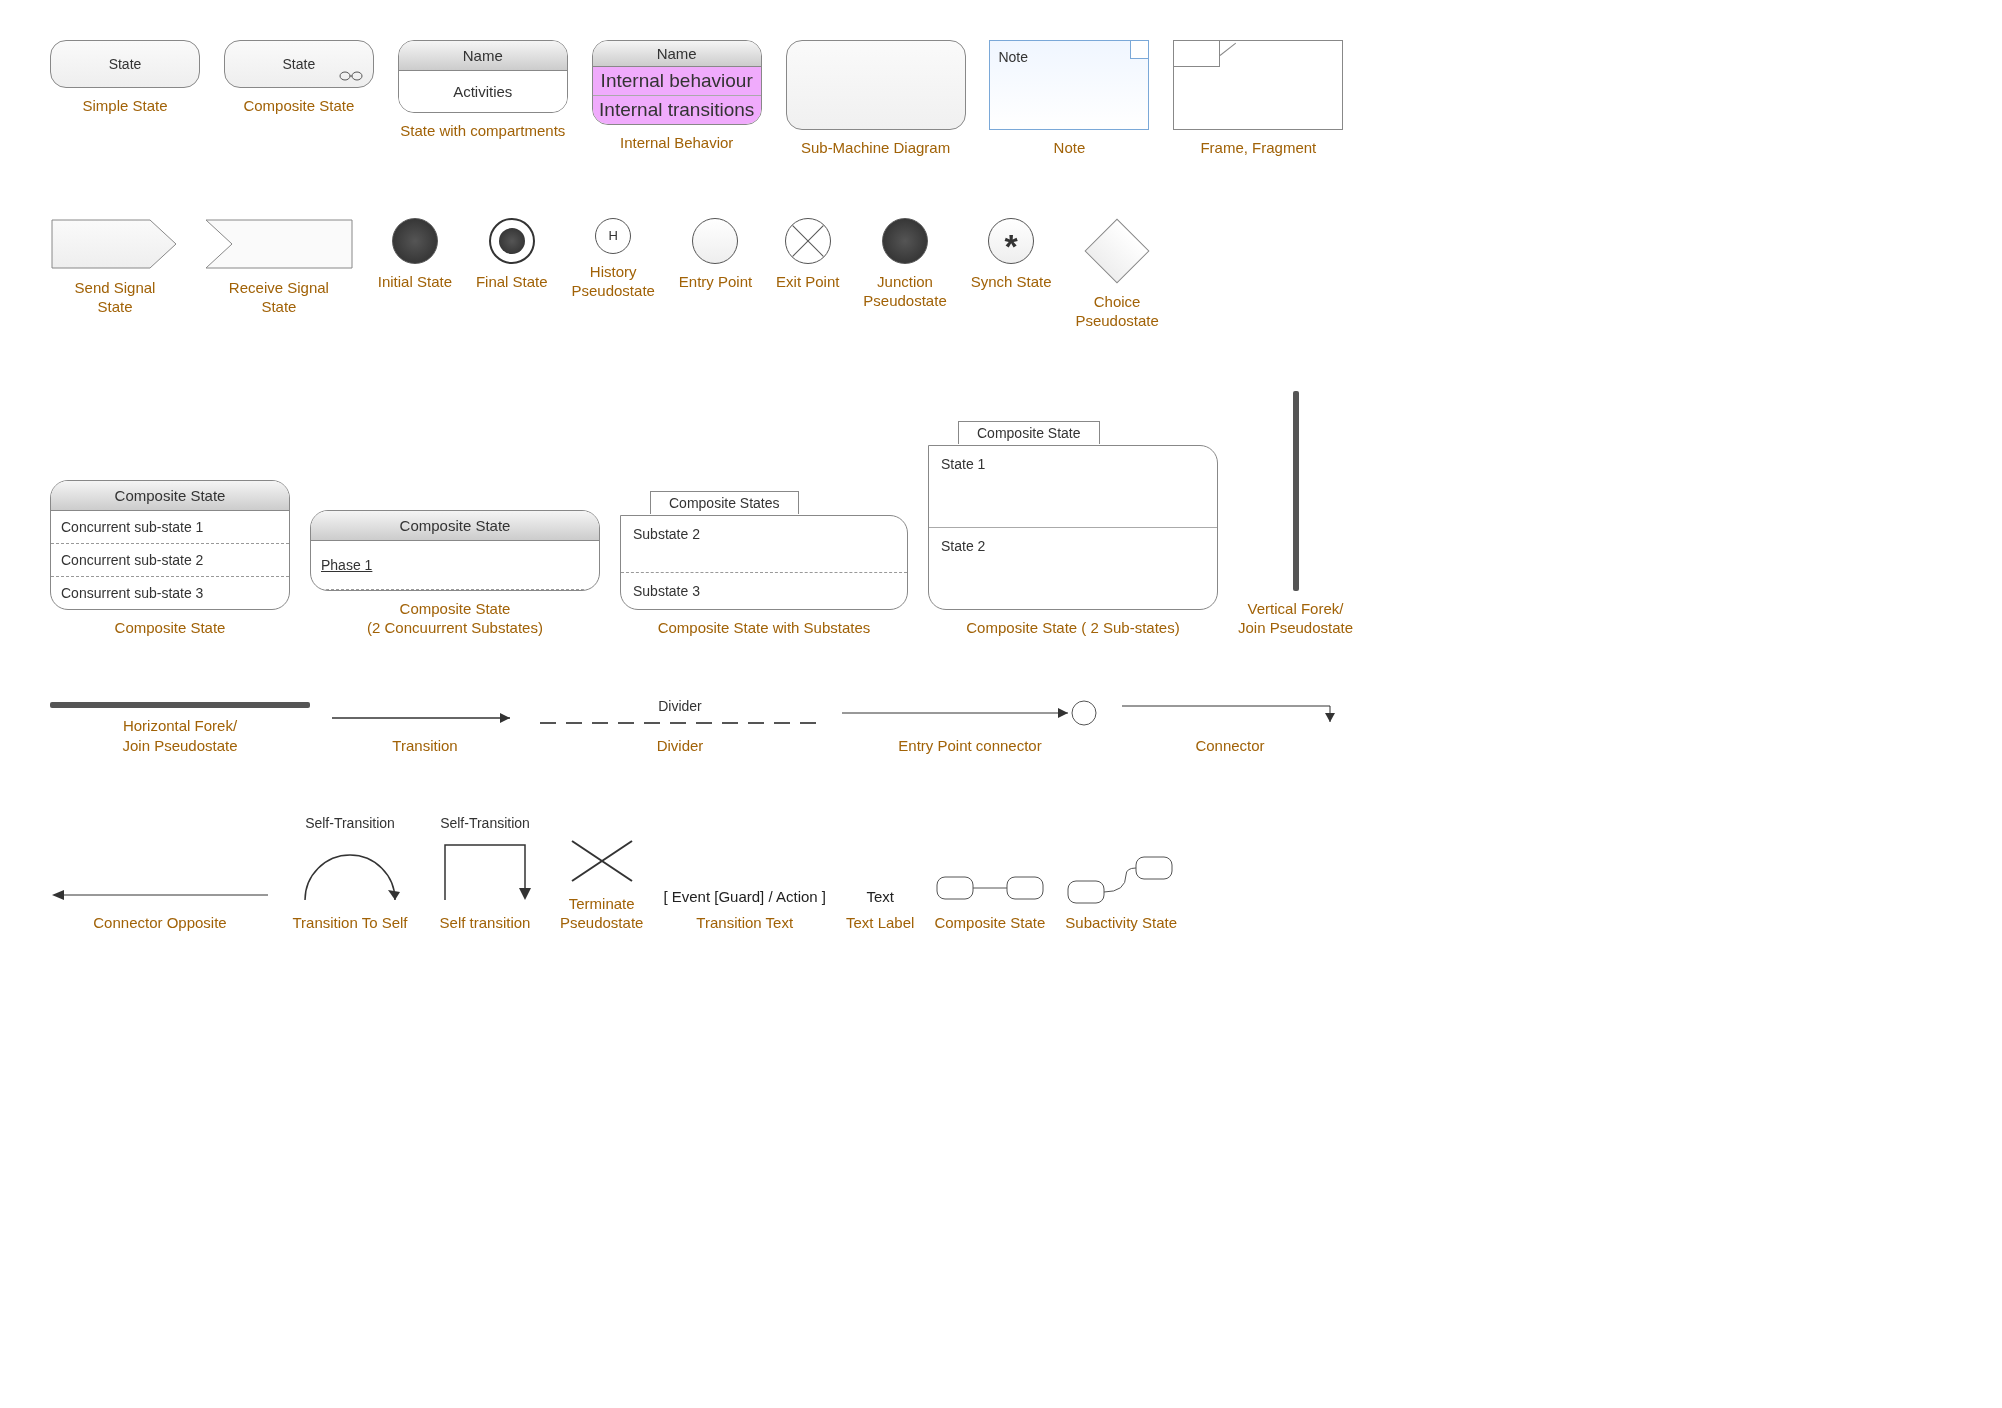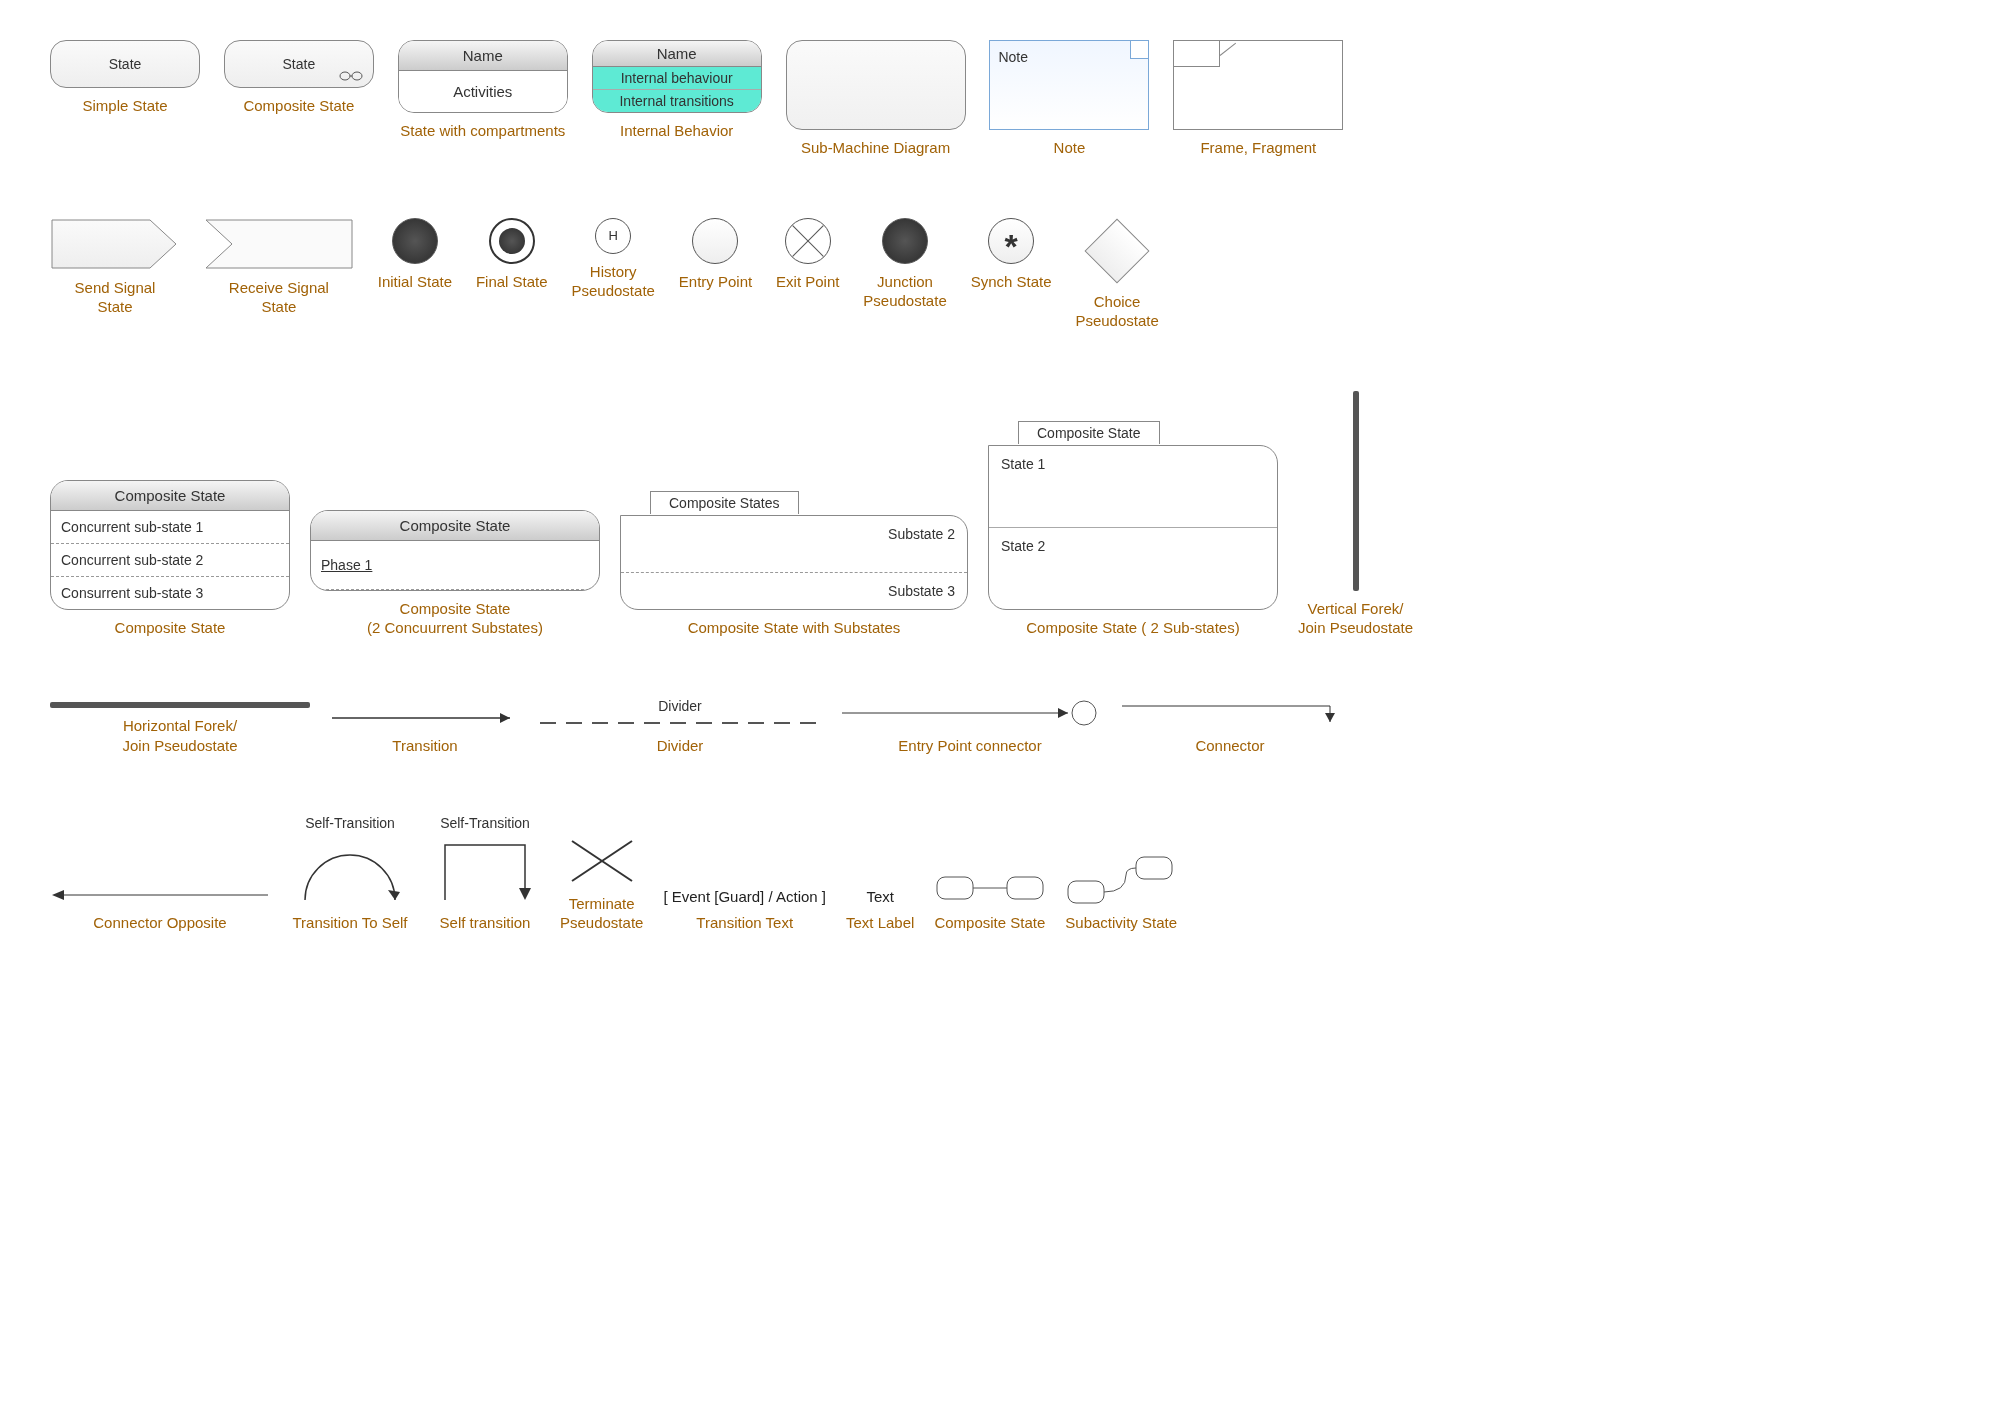--- a/index.html
+++ b/index.html
@@ -48,21 +48,21 @@
   }
   .compartments .body {
     background:#fff;text-align:center;padding:12px;font-size:15px;
   }
 
   .internal-beh {
     border:1px solid #888;border-radius:16px;overflow:hidden;
     display:flex;flex-direction:column;
   }
   .internal-beh .hdr{background:linear-gradient(#f5f5f5,#ccc);text-align:center;padding:4px;border-bottom:1px solid #888;font-size:15px;}
-  .internal-beh .r{background:#5eead4;text-align:center;padding:3px;border-bottom:1px solid #aaa;font-size:14px;}
+  .internal-beh .r{background:#f0abfc;text-align:center;padding:3px;border-bottom:1px solid #aaa;font-size:19px;}
   .internal-beh .r:last-child{border-bottom:none;}
 
   .submachine {
     border:1px solid #888;border-radius:16px;background:linear-gradient(#fafafa,#f0f0f0);
   }
 
   .note {
     border:1px solid #7aa8d8;background:linear-gradient(#f0f6ff,#fff);
     position:relative;padding:8px;font-size:14px;color:#333;
   }
@@ -261,21 +261,21 @@
   <div class="cell">
     <div class="comp-state" style="width:290px;">
       <div class="hdr">Composite State</div>
       <div class="sect" style="padding:16px 10px;text-decoration:underline;">Phase 1</div>
     </div>
     <div class="caption" style="white-space:pre-line">Composite State
 (2 Concuurrent Substates)</div>
   </div>
 
   <div class="cell" style="margin-top:24px;">
-    <div class="tab-box" style="width:348px;text-align:right;">
+    <div class="tab-box" style="width:288px;">
       <div class="tab">Composite States</div>
       <div class="bod">
         <div class="sect" style="padding-bottom:30px;">Substate 2</div>
         <div class="sect">Substate 3</div>
       </div>
     </div>
     <div class="caption">Composite State with Substates</div>
   </div>
 
   <div class="cell" style="margin-top:24px;">

